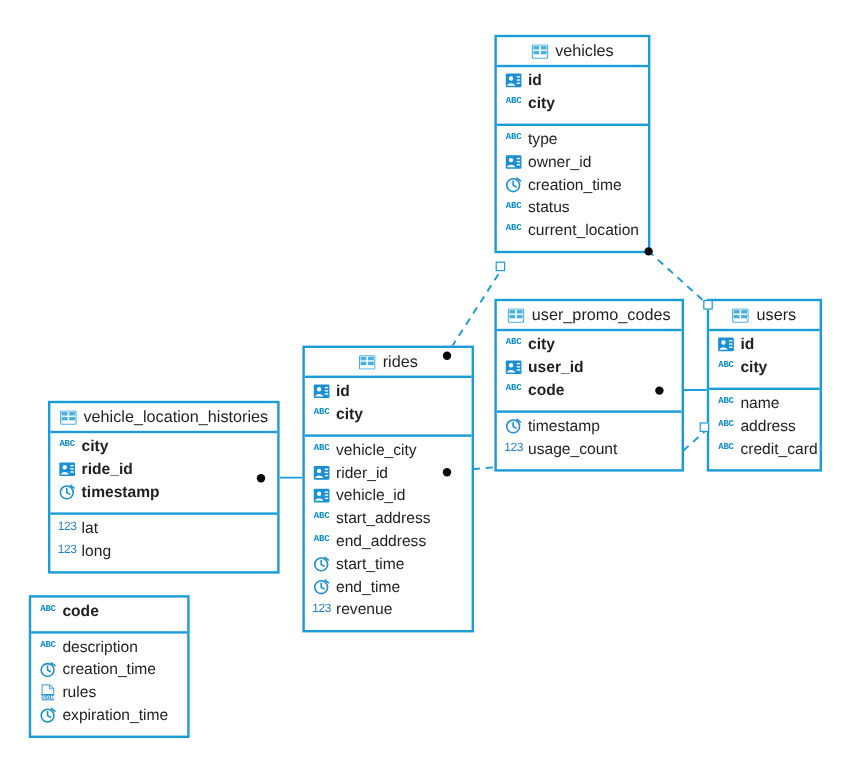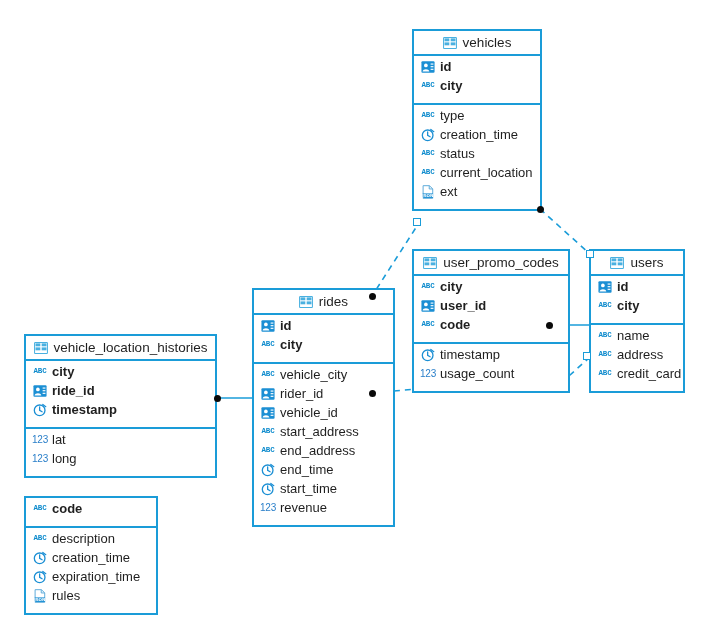--- a/index.html
+++ b/index.html
@@ -169,49 +169,51 @@
       <div class="col-group">
         <div class="col-row">
           <span class="ic">
             <span class="ic-abc">ABC</span>
           </span>
           <span class="col-name">type</span>
         </div>
         <div class="col-row">
           <span class="ic">
             <svg width="14" height="14" viewBox="0 0 16 16">
+              <rect x="0.5" y="1.5" width="15" height="13" rx="1.2" fill="#1b8fd4"></rect>
+              <circle cx="5.6" cy="6.2" r="2.1" fill="#ffffff"></circle>
+              <path d="M1.8 13 C2.3 9.8 9 9.8 9.5 13 Z" fill="#ffffff"></path>
+              <rect x="11" y="4" width="3.2" height="1.3" fill="#ffffff"></rect>
+              <rect x="11" y="7" width="3.2" height="1.3" fill="#ffffff"></rect>
+              <rect x="11" y="10" width="3.2" height="1.3" fill="#ffffff"></rect>
+            </svg>
+          </span>
+          <span class="col-name">owner_id</span>
+        </div>
+        <div class="col-row">
+          <span class="ic">
+            <svg width="14" height="14" viewBox="0 0 16 16">
               <circle cx="7.6" cy="8.4" r="6.1" fill="#ffffff" stroke="#1b8fd4" stroke-width="1.5"></circle>
               <path d="M7.6 4.6 L7.6 8.4 L10.4 10" fill="none" stroke="#1b8fd4" stroke-width="1.5" stroke-linecap="round"></path>
               <path d="M11.2 1.6 L14.6 4.2" fill="none" stroke="#1b8fd4" stroke-width="1.5" stroke-linecap="round"></path>
             </svg>
           </span>
           <span class="col-name">creation_time</span>
         </div>
         <div class="col-row">
           <span class="ic">
             <span class="ic-abc">ABC</span>
           </span>
           <span class="col-name">status</span>
         </div>
         <div class="col-row">
           <span class="ic">
             <span class="ic-abc">ABC</span>
           </span>
           <span class="col-name">current_location</span>
-        </div>
-        <div class="col-row">
-          <span class="ic">
-            <svg width="14" height="14" viewBox="0 0 16 16">
-              <path d="M2.4 0.8 H9.6 L13.4 4.4 V15.2 H2.4 Z" fill="#ffffff" stroke="#5aa9d8" stroke-width="1.1"></path>
-              <path d="M9.4 0.9 V4.5 H13.3" fill="none" stroke="#5aa9d8" stroke-width="1.1"></path>
-              <rect x="2.0" y="9.6" width="11.6" height="5.2" fill="#1b8fd4"></rect>
-              <text x="7.8" y="13.9" font-family="DejaVu Sans, sans-serif" font-size="4.6" font-weight="bold" fill="#ffffff" text-anchor="middle">JSON</text>
-            </svg>
-          </span>
-          <span class="col-name">ext</span>
         </div>
       </div>
     </div>
     <div class="table-node" style="left: 412px; top: 249px; width: 158px;">
       <div class="tbl-header">
         <span class="ic">
           <svg width="14" height="12" viewBox="0 0 16 14">
             <rect x="0.5" y="0.5" width="15" height="13" rx="1" fill="#ffffff" stroke="#49b0e0" stroke-width="1.2"></rect>
             <rect x="1.6" y="1.6" width="5.6" height="3.4" fill="#49b0e0"></rect>
             <rect x="8.8" y="1.6" width="5.6" height="3.4" fill="#49b0e0"></rect>
@@ -402,41 +404,41 @@
           <span class="col-name">end_address</span>
         </div>
         <div class="col-row">
           <span class="ic">
             <svg width="14" height="14" viewBox="0 0 16 16">
               <circle cx="7.6" cy="8.4" r="6.1" fill="#ffffff" stroke="#1b8fd4" stroke-width="1.5"></circle>
               <path d="M7.6 4.6 L7.6 8.4 L10.4 10" fill="none" stroke="#1b8fd4" stroke-width="1.5" stroke-linecap="round"></path>
               <path d="M11.2 1.6 L14.6 4.2" fill="none" stroke="#1b8fd4" stroke-width="1.5" stroke-linecap="round"></path>
             </svg>
           </span>
+          <span class="col-name">start_time</span>
+        </div>
+        <div class="col-row">
+          <span class="ic">
+            <svg width="14" height="14" viewBox="0 0 16 16">
+              <circle cx="7.6" cy="8.4" r="6.1" fill="#ffffff" stroke="#1b8fd4" stroke-width="1.5"></circle>
+              <path d="M7.6 4.6 L7.6 8.4 L10.4 10" fill="none" stroke="#1b8fd4" stroke-width="1.5" stroke-linecap="round"></path>
+              <path d="M11.2 1.6 L14.6 4.2" fill="none" stroke="#1b8fd4" stroke-width="1.5" stroke-linecap="round"></path>
+            </svg>
+          </span>
           <span class="col-name">end_time</span>
         </div>
         <div class="col-row">
           <span class="ic">
-            <svg width="14" height="14" viewBox="0 0 16 16">
-              <circle cx="7.6" cy="8.4" r="6.1" fill="#ffffff" stroke="#1b8fd4" stroke-width="1.5"></circle>
-              <path d="M7.6 4.6 L7.6 8.4 L10.4 10" fill="none" stroke="#1b8fd4" stroke-width="1.5" stroke-linecap="round"></path>
-              <path d="M11.2 1.6 L14.6 4.2" fill="none" stroke="#1b8fd4" stroke-width="1.5" stroke-linecap="round"></path>
-            </svg>
-          </span>
-          <span class="col-name">start_time</span>
-        </div>
-        <div class="col-row">
-          <span class="ic">
             <span class="ic-123">123</span>
           </span>
           <span class="col-name">revenue</span>
         </div>
       </div>
     </div>
-    <div class="table-node" style="left: 24px; top: 334px; width: 193px;">
+    <div class="table-node" style="left: 40px; top: 334px; width: 193px;">
       <div class="tbl-header">
         <span class="ic">
           <svg width="14" height="12" viewBox="0 0 16 14">
             <rect x="0.5" y="0.5" width="15" height="13" rx="1" fill="#ffffff" stroke="#49b0e0" stroke-width="1.2"></rect>
             <rect x="1.6" y="1.6" width="5.6" height="3.4" fill="#49b0e0"></rect>
             <rect x="8.8" y="1.6" width="5.6" height="3.4" fill="#49b0e0"></rect>
             <rect x="1.6" y="6.3" width="5.6" height="3.4" fill="#49b0e0"></rect>
             <rect x="8.8" y="6.3" width="5.6" height="3.4" fill="#49b0e0"></rect>
           </svg>
         </span>
@@ -510,37 +512,37 @@
               <circle cx="7.6" cy="8.4" r="6.1" fill="#ffffff" stroke="#1b8fd4" stroke-width="1.5"></circle>
               <path d="M7.6 4.6 L7.6 8.4 L10.4 10" fill="none" stroke="#1b8fd4" stroke-width="1.5" stroke-linecap="round"></path>
               <path d="M11.2 1.6 L14.6 4.2" fill="none" stroke="#1b8fd4" stroke-width="1.5" stroke-linecap="round"></path>
             </svg>
           </span>
           <span class="col-name">creation_time</span>
         </div>
         <div class="col-row">
           <span class="ic">
             <svg width="14" height="14" viewBox="0 0 16 16">
-              <circle cx="7.6" cy="8.4" r="6.1" fill="#ffffff" stroke="#1b8fd4" stroke-width="1.5"></circle>
-              <path d="M7.6 4.6 L7.6 8.4 L10.4 10" fill="none" stroke="#1b8fd4" stroke-width="1.5" stroke-linecap="round"></path>
-              <path d="M11.2 1.6 L14.6 4.2" fill="none" stroke="#1b8fd4" stroke-width="1.5" stroke-linecap="round"></path>
-            </svg>
-          </span>
-          <span class="col-name">expiration_time</span>
-        </div>
-        <div class="col-row">
-          <span class="ic">
-            <svg width="14" height="14" viewBox="0 0 16 16">
               <path d="M2.4 0.8 H9.6 L13.4 4.4 V15.2 H2.4 Z" fill="#ffffff" stroke="#5aa9d8" stroke-width="1.1"></path>
               <path d="M9.4 0.9 V4.5 H13.3" fill="none" stroke="#5aa9d8" stroke-width="1.1"></path>
               <rect x="2.0" y="9.6" width="11.6" height="5.2" fill="#1b8fd4"></rect>
               <text x="7.8" y="13.9" font-family="DejaVu Sans, sans-serif" font-size="4.6" font-weight="bold" fill="#ffffff" text-anchor="middle">JSON</text>
             </svg>
           </span>
           <span class="col-name">rules</span>
+        </div>
+        <div class="col-row">
+          <span class="ic">
+            <svg width="14" height="14" viewBox="0 0 16 16">
+              <circle cx="7.6" cy="8.4" r="6.1" fill="#ffffff" stroke="#1b8fd4" stroke-width="1.5"></circle>
+              <path d="M7.6 4.6 L7.6 8.4 L10.4 10" fill="none" stroke="#1b8fd4" stroke-width="1.5" stroke-linecap="round"></path>
+              <path d="M11.2 1.6 L14.6 4.2" fill="none" stroke="#1b8fd4" stroke-width="1.5" stroke-linecap="round"></path>
+            </svg>
+          </span>
+          <span class="col-name">expiration_time</span>
         </div>
       </div>
     </div>
     <div class="endpoint-dot" style="left: 368.5px; top: 292.5px;"></div>
     <div class="endpoint-sq" style="left: 413px; top: 218px;"></div>
     <div class="endpoint-dot" style="left: 536.5px; top: 205.5px;"></div>
     <div class="endpoint-sq" style="left: 586px; top: 250px;"></div>
     <div class="endpoint-dot" style="left: 545.5px; top: 321.5px;"></div>
     <div class="endpoint-dot" style="left: 368.5px; top: 389.5px;"></div>
     <div class="endpoint-sq" style="left: 583px; top: 352px;"></div>

